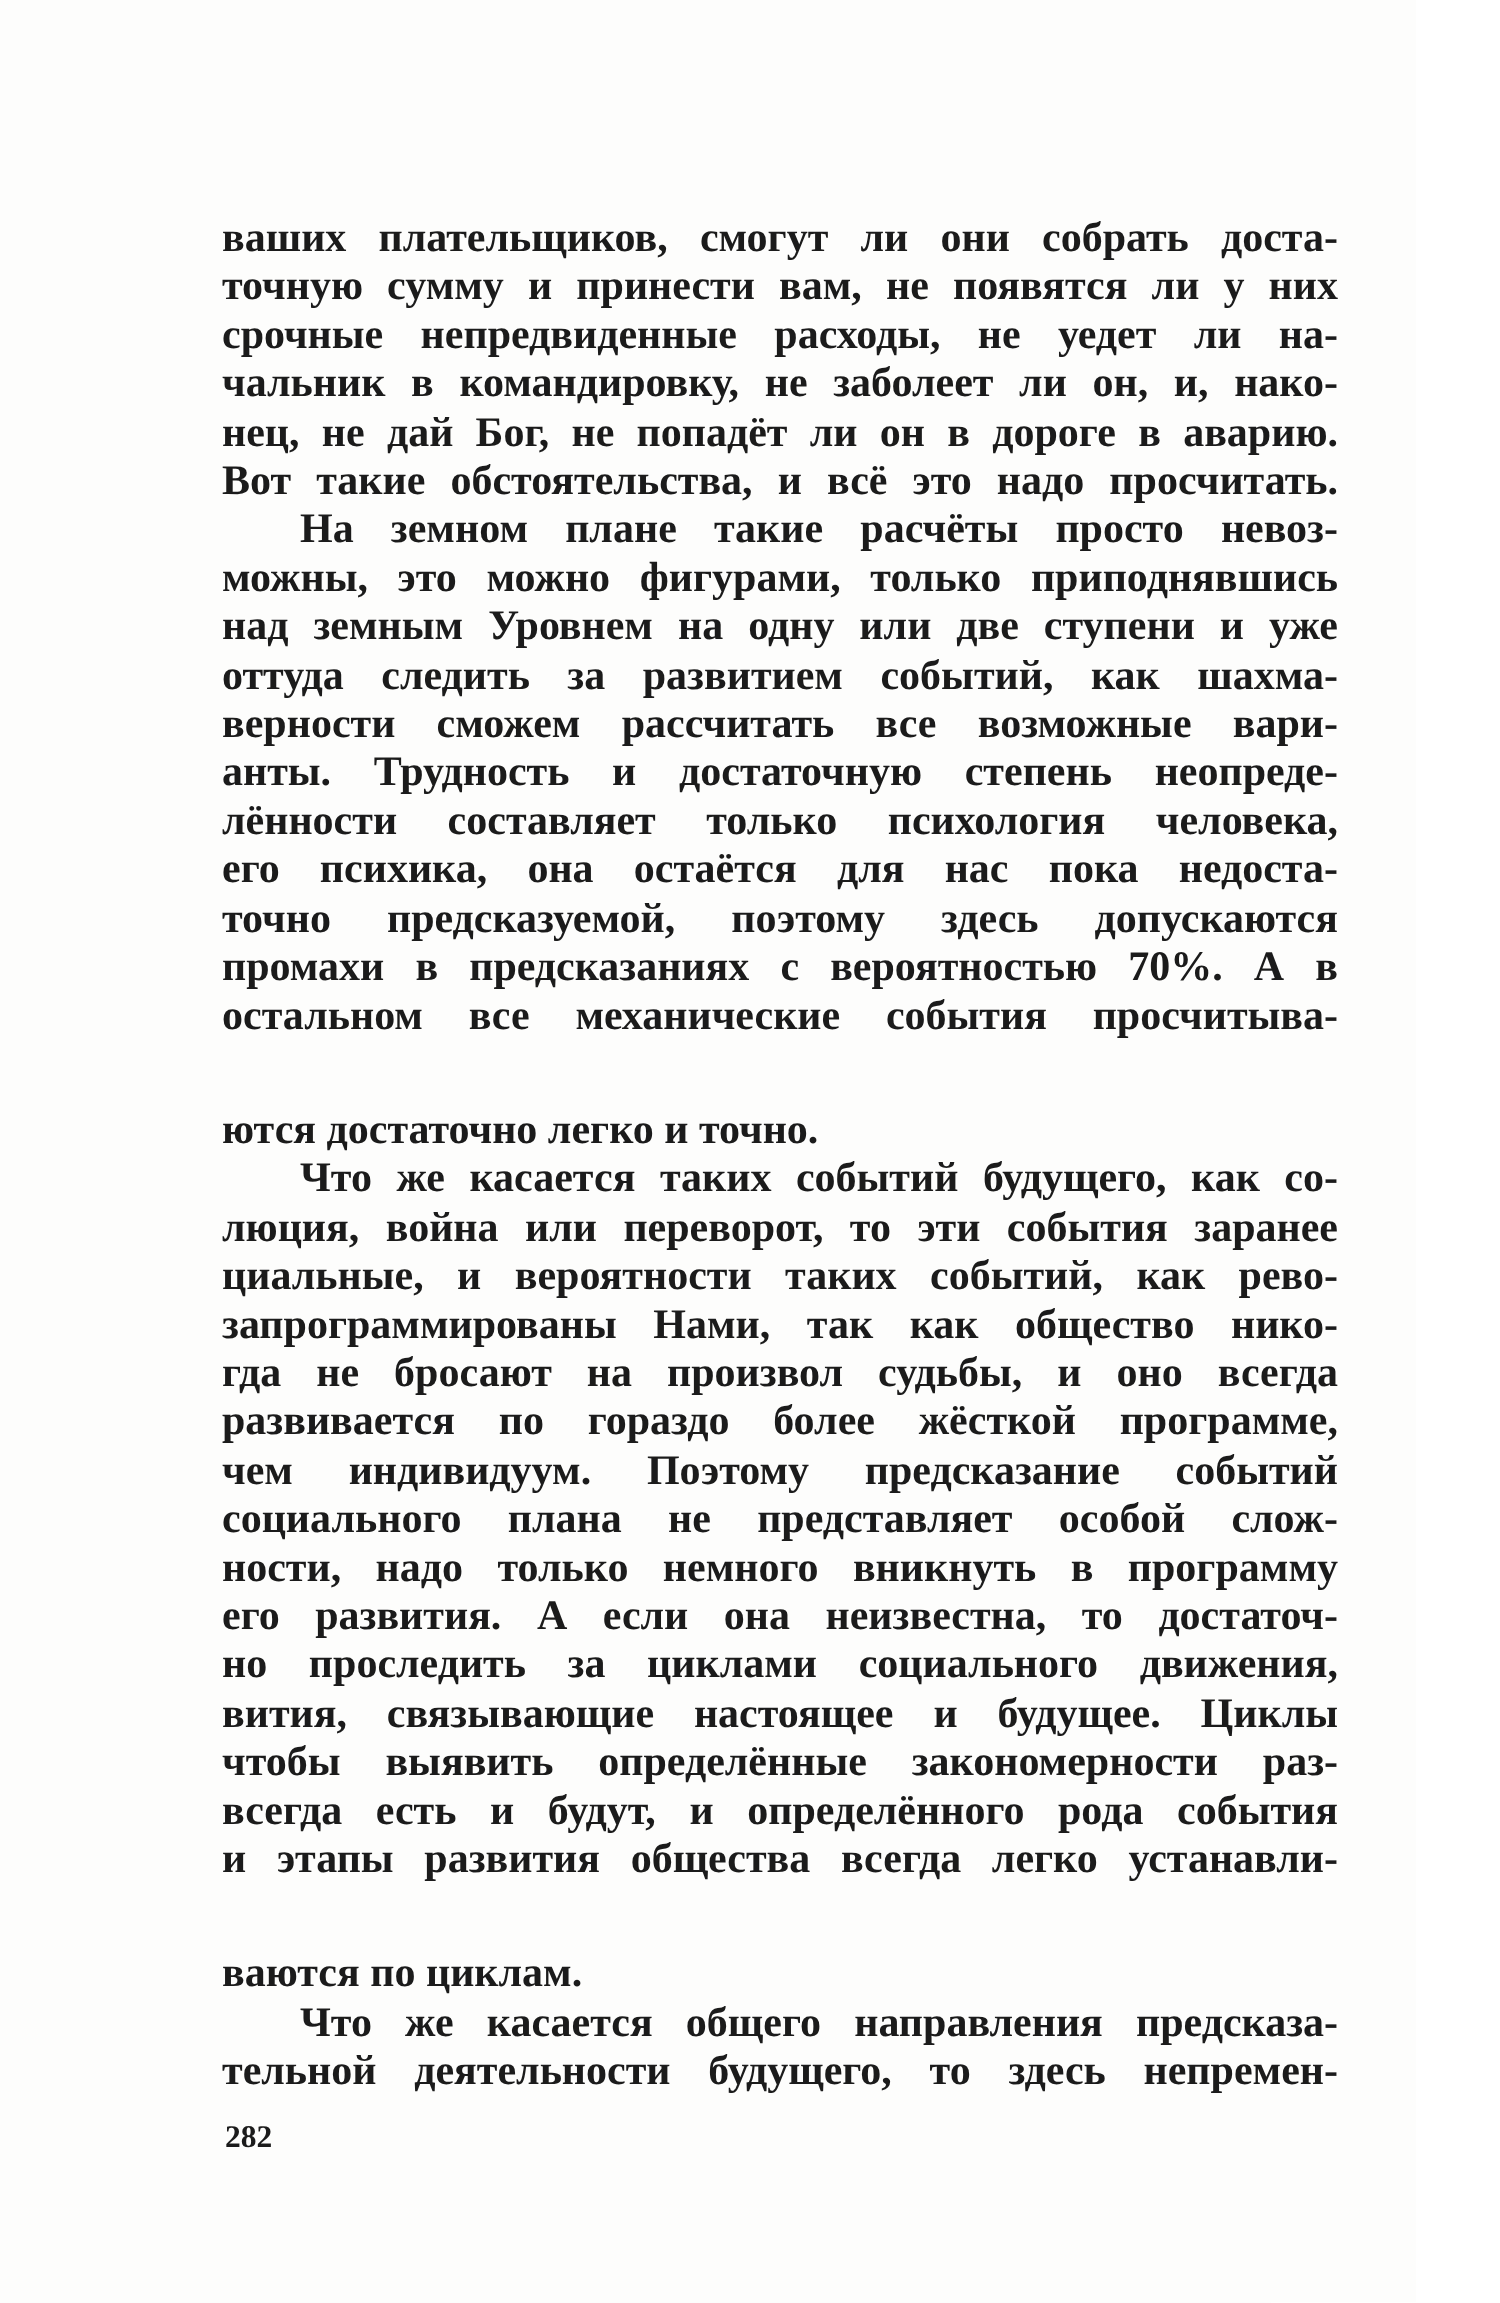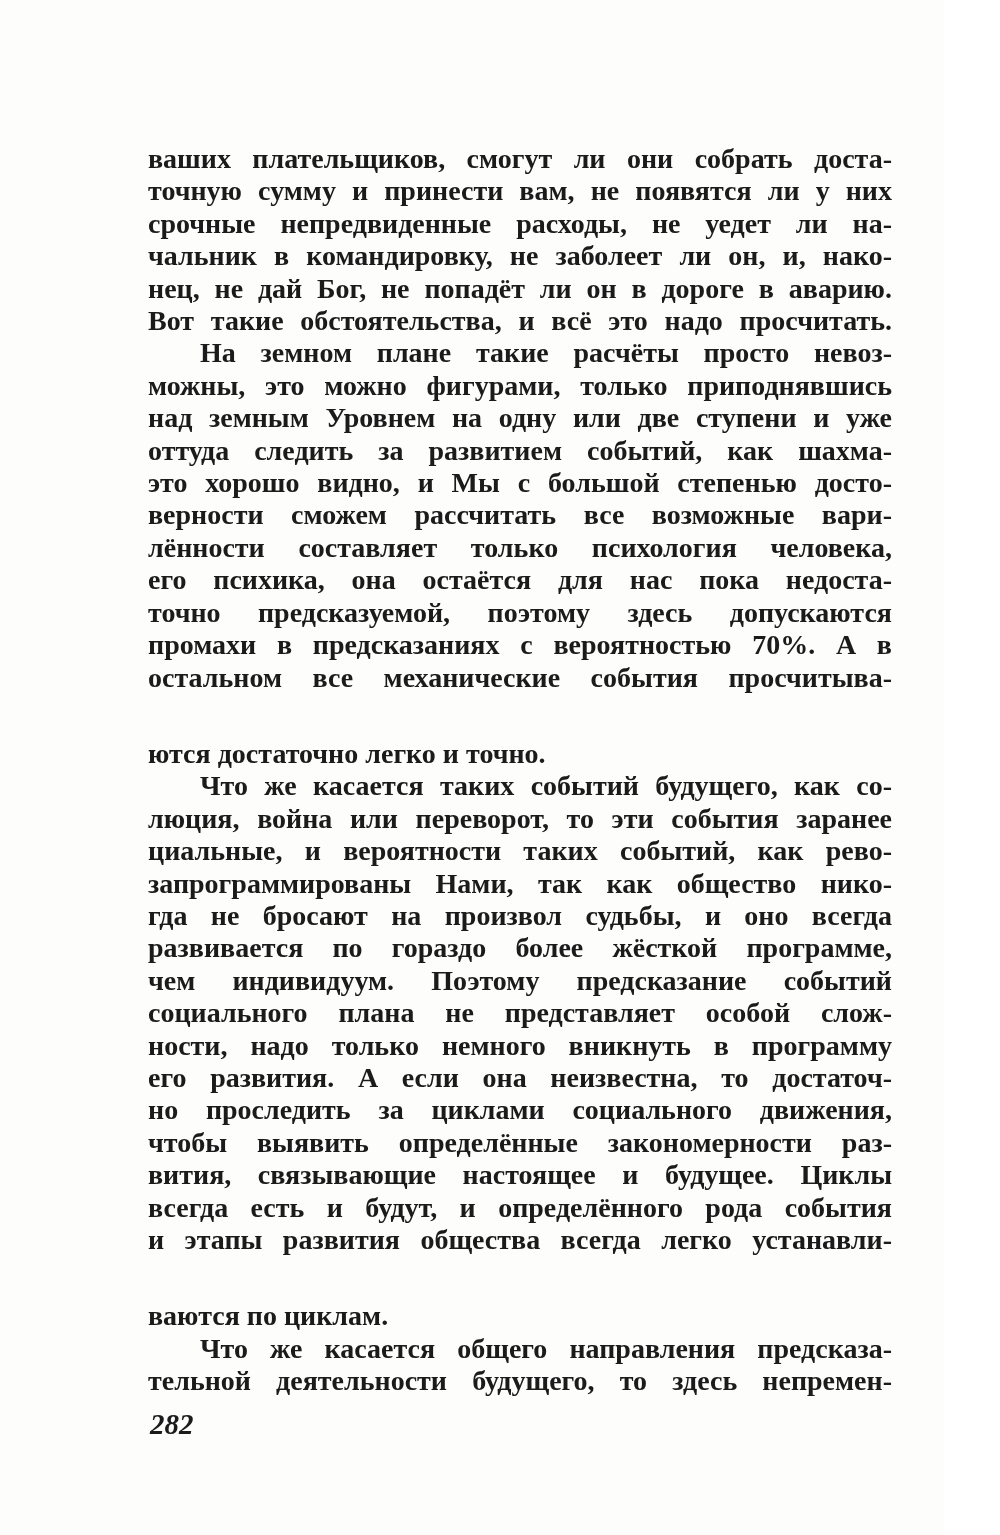--- a/index.html
+++ b/index.html
@@ -38,68 +38,67 @@
     text-indent: 52px;
   }
   .line.end-left {
     text-align-last: left;
     margin-top: 44px;
   }
   .footer-pagenum {
     position: absolute;
     left: 150px;
     top: 1408px;
-    font-size: 29px;
+    font-size: 21px;
     line-height: 32px;
     font-weight: 600;
     color: #1b1b1b;
-    font-style: italic;
   }
 </style>
 </head>
 <body>
 
 <div class="page">
   <div class="text-block" id="text-block">
       <div class="paragraph">
         <div class="line">ваших плательщиков, смогут ли они собрать доста-</div>
         <div class="line">точную сумму и принести вам, не появятся ли у них</div>
         <div class="line">срочные непредвиденные расходы, не уедет ли на-</div>
         <div class="line">чальник в командировку, не заболеет ли он, и, нако-</div>
         <div class="line">нец, не дай Бог, не попадёт ли он в дороге в аварию.</div>
         <div class="line">Вот такие обстоятельства, и всё это надо просчитать.</div>
       </div>
       <div class="paragraph">
         <div class="line indent">На земном плане такие расчёты просто невоз-</div>
         <div class="line">можны, это можно фигурами, только приподнявшись</div>
         <div class="line">над земным Уровнем на одну или две ступени и уже</div>
         <div class="line">оттуда следить за развитием событий, как шахма-</div>
-        <div class="line">это хорошо видно, и Мы с большой степенью досто-</div>
         <div class="line">верности сможем рассчитать все возможные вари-</div>
+        <div class="line">анты. Трудность и достаточную степень неопреде-</div>
         <div class="line">лённости составляет только психология человека,</div>
         <div class="line">его психика, она остаётся для нас пока недоста-</div>
         <div class="line">точно предсказуемой, поэтому здесь допускаются</div>
         <div class="line">промахи в предсказаниях с вероятностью 70%. А в</div>
         <div class="line">остальном все механические события просчитыва-</div>
         <div class="line end-left">ются достаточно легко и точно.</div>
       </div>
       <div class="paragraph">
         <div class="line indent">Что же касается таких событий будущего, как со-</div>
         <div class="line">люция, война или переворот, то эти события заранее</div>
         <div class="line">циальные, и вероятности таких событий, как рево-</div>
         <div class="line">запрограммированы Нами, так как общество нико-</div>
         <div class="line">гда не бросают на произвол судьбы, и оно всегда</div>
         <div class="line">развивается по гораздо более жёсткой программе,</div>
         <div class="line">чем индивидуум. Поэтому предсказание событий</div>
         <div class="line">социального плана не представляет особой слож-</div>
         <div class="line">ности, надо только немного вникнуть в программу</div>
         <div class="line">его развития. А если она неизвестна, то достаточ-</div>
         <div class="line">но проследить за циклами социального движения,</div>
+        <div class="line">вития, связывающие настоящее и будущее. Циклы</div>
         <div class="line">чтобы выявить определённые закономерности раз-</div>
-        <div class="line">вития, связывающие настоящее и будущее. Циклы</div>
         <div class="line">всегда есть и будут, и определённого рода события</div>
         <div class="line">и этапы развития общества всегда легко устанавли-</div>
         <div class="line end-left">ваются по циклам.</div>
       </div>
       <div class="paragraph">
         <div class="line indent">Что же касается общего направления предсказа-</div>
         <div class="line">тельной деятельности будущего, то здесь непремен-</div>
       </div>
     </div>
   <div class="footer-pagenum">282</div>

